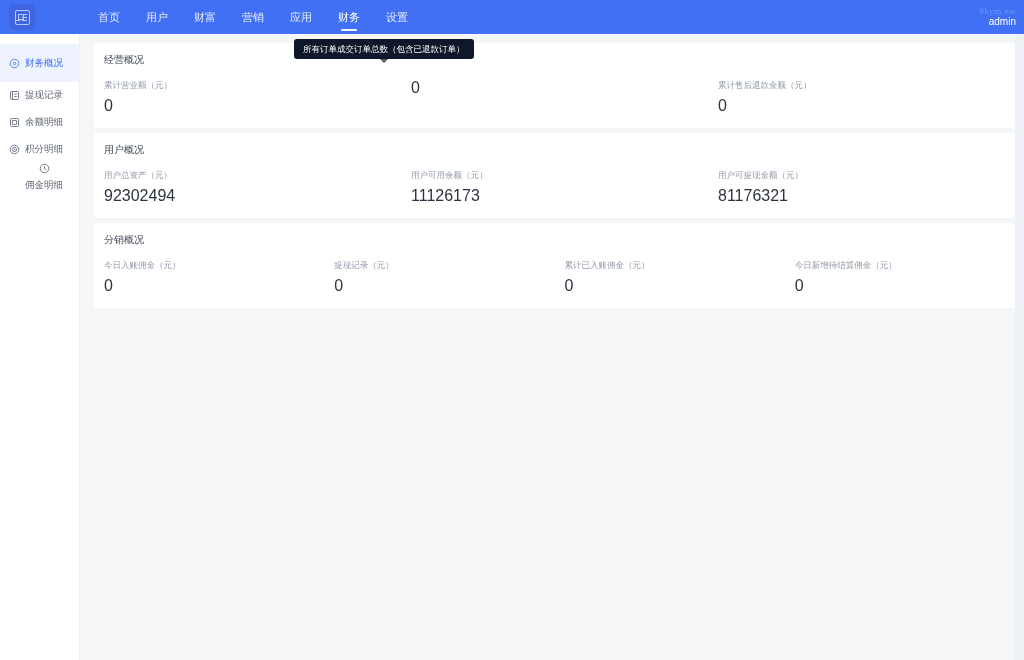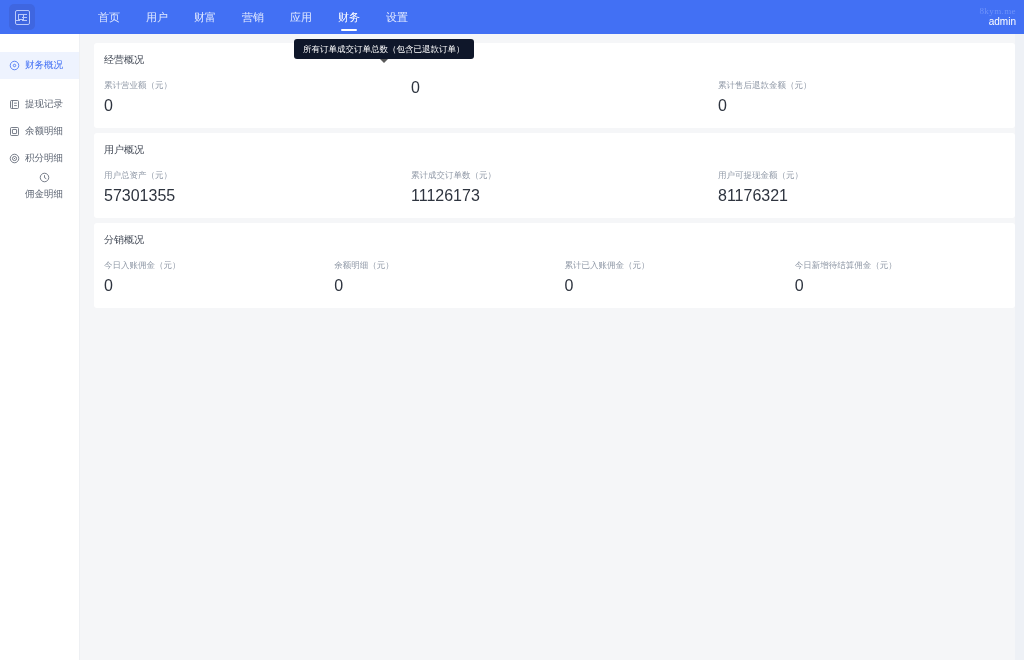--- a/index.html
+++ b/index.html
@@ -207,31 +207,31 @@
       <div class="nav-item active">财务</div>
       <div class="nav-item">设置</div>
     </div>
   <div class="topbar-right">
     <span class="watermark">8kym.me</span>
     <span class="username">admin</span>
   </div>
 </div>
 
 <div class="sidebar" id="sidebar" style="display: flex; flex-direction: column; gap: 0px;">
-    <div class="side-item active" style="margin-top: 8px; height: 27px;">
+    <div class="side-item active" style="margin-top: 0px; height: 38px;">
       <span class="side-icon">
         <svg viewBox="0 0 16 16" fill="none" stroke="currentColor" stroke-width="1.2">
           <circle cx="8" cy="8" r="6.2"></circle>
           <circle cx="8" cy="8" r="1.8"></circle>
         </svg>
       </span>
       <span class="side-label">财务概况</span>
     </div>
     <div style="height: 0px;"></div>
-    <div class="side-item" style="margin-top: 12px; height: 27px;">
+    <div class="side-item" style="margin-top: 0px; height: 27px;">
       <span class="side-icon">
         <svg viewBox="0 0 16 16" fill="none" stroke="currentColor" stroke-width="1.2">
           <rect x="2.2" y="2.2" width="11.6" height="11.6" rx="1.4"></rect>
           <line x1="5" y1="2.6" x2="5" y2="13.4"></line>
           <line x1="7.4" y1="6" x2="11.4" y2="6"></line>
           <line x1="7.4" y1="9.6" x2="11.4" y2="9.6"></line>
         </svg>
       </span>
       <span class="side-label">提现记录</span>
     </div>
@@ -284,41 +284,41 @@
             <div class="stat-label">累计售后退款金额（元）</div>
             <div class="stat-value">0</div>
           </div>
         </div>
       </div>
       <div class="card">
         <div class="card-title">用户概况</div>
         <div class="stats-row">
           <div class="stat">
             <div class="stat-label">用户总资产（元）</div>
-            <div class="stat-value">57301355</div>
-          </div>
-          <div class="stat">
-            <div class="stat-label">累计成交订单数（元）</div>
+            <div class="stat-value">92302494</div>
+          </div>
+          <div class="stat">
+            <div class="stat-label">用户可用余额（元）</div>
             <div class="stat-value">11126173</div>
           </div>
           <div class="stat">
             <div class="stat-label">用户可提现金额（元）</div>
             <div class="stat-value">81176321</div>
           </div>
         </div>
       </div>
       <div class="card">
         <div class="card-title">分销概况</div>
         <div class="stats-row">
           <div class="stat">
             <div class="stat-label">今日入账佣金（元）</div>
             <div class="stat-value">0</div>
           </div>
           <div class="stat">
-            <div class="stat-label">余额明细（元）</div>
+            <div class="stat-label">提现记录（元）</div>
             <div class="stat-value">0</div>
           </div>
           <div class="stat">
             <div class="stat-label">累计已入账佣金（元）</div>
             <div class="stat-value">0</div>
           </div>
           <div class="stat">
             <div class="stat-label">今日新增待结算佣金（元）</div>
             <div class="stat-value">0</div>
           </div>

